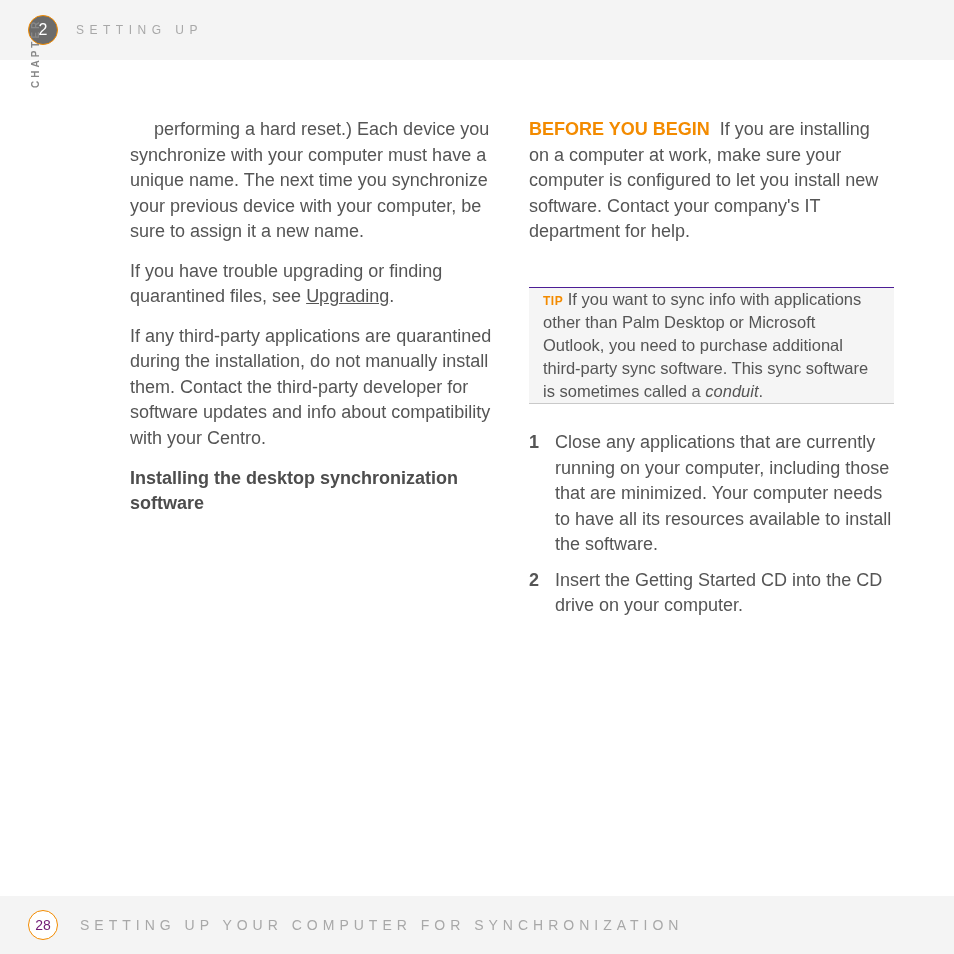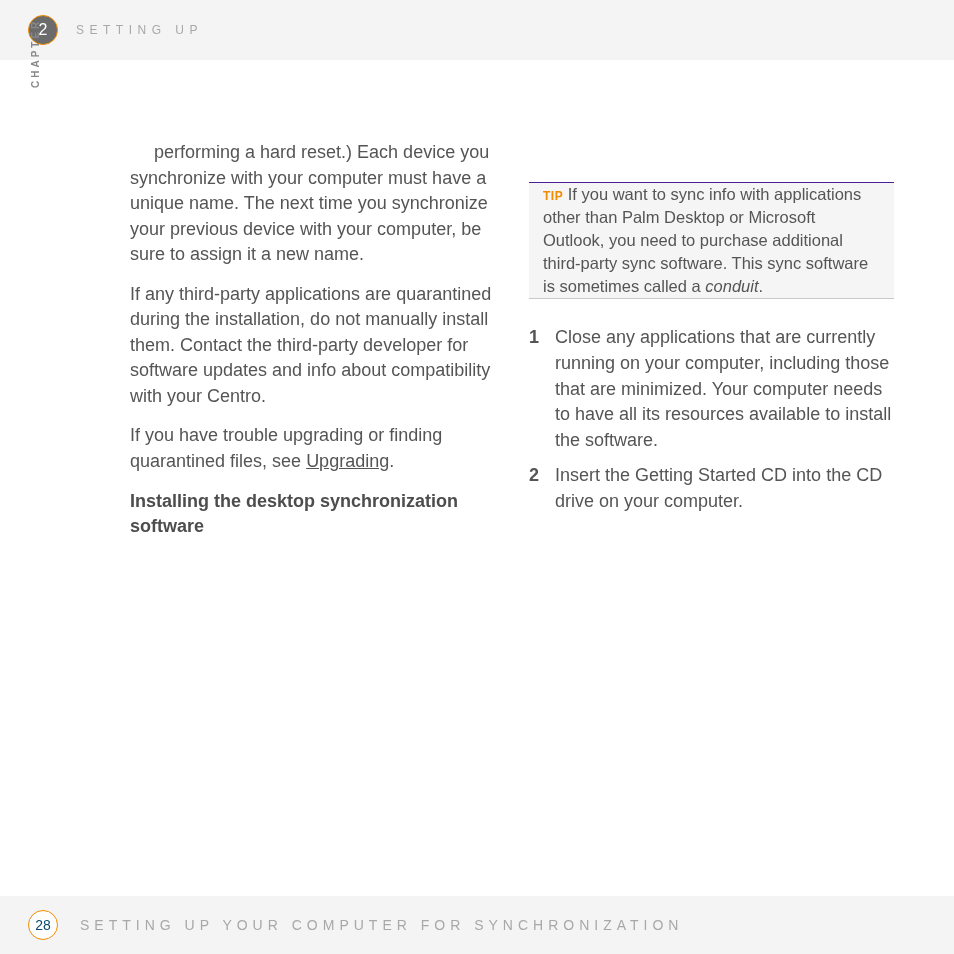--- a/index.html
+++ b/index.html
@@ -44,21 +44,21 @@
       top: 88px;
       transform: rotate(-90deg);
       transform-origin: left top;
       font-size: 10px;
       letter-spacing: 3px;
       font-weight: 700;
       color: #888;
     }
     .content {
       position: absolute;
-      top: 140px;
+      top: 117px;
       left: 130px;
       right: 60px;
       display: flex;
       gap: 34px;
     }
     .col {
       flex: 1;
       font-size: 18px;
       line-height: 1.42;
       color: #555;
@@ -113,21 +113,21 @@
       bottom: 0; left: 0; right: 0;
       height: 58px;
       background: #f4f4f4;
       display: flex;
       align-items: center;
     }
     .page-badge {
       width: 30px; height: 30px;
       border-radius: 50%;
       border: 1.5px solid #f38b00;
-      color: #0c4a6e;
+      color: #701a75;
       display: flex;
       align-items: center;
       justify-content: center;
       font-size: 14px;
       margin-left: 28px;
       background: #fff;
     }
     .footer-title {
       margin-left: 22px;
       font-size: 14px;
@@ -142,28 +142,31 @@
 <div class="header">
   <div class="chapter-badge-top">2</div>
   <div class="header-title">SETTING UP</div>
 </div>
 
 <div class="chapter-vertical">CHAPTER</div>
 
 <div class="content">
   <div class="col">
     <p class="indent-first">performing a hard reset.) Each device you synchronize with your computer must have a unique name. The next time you synchronize your previous device with your computer, be sure to assign it a new name.</p>
-    <p>If any third-party applications are quarantined during the installation, do not manually install them. Contact the third-party developer for software updates and info about compatibility with your Centro.</p>
     <p>
       <span>If you have trouble upgrading or finding quarantined files, see </span><span class="link">Upgrading</span><span>.</span>
     </p>
+    <p>If any third-party applications are quarantined during the installation, do not manually install them. Contact the third-party developer for software updates and info about compatibility with your Centro.</p>
     <p class="heading">Installing the desktop synchronization software</p>
   </div>
 
   <div class="col">
+    <p>
+      <span class="orange-bold">BEFORE YOU BEGIN</span>&nbsp;&nbsp;<span>If you are installing on a computer at work, make sure your computer is configured to let you install new software. Contact your company's IT department for help.</span>
+    </p>
     <div class="tip-box">
       <span class="tip-label">TIP</span>&nbsp;<span>If you want to sync info with applications other than Palm Desktop or Microsoft Outlook, you need to purchase additional third-party sync software. This sync software is sometimes called a </span><span class="italic">conduit</span><span>.</span>
     </div>
     <ol class="steps">
       <li>
         <div class="step-num">1</div>
         <div class="step-text">Close any applications that are currently running on your computer, including those that are minimized. Your computer needs to have all its resources available to install the software.</div>
       </li>
       <li>
         <div class="step-num">2</div>

